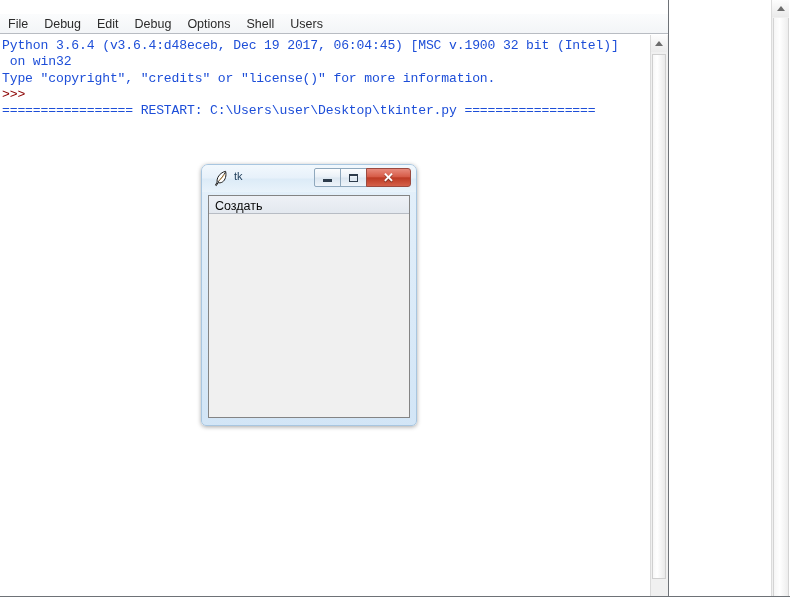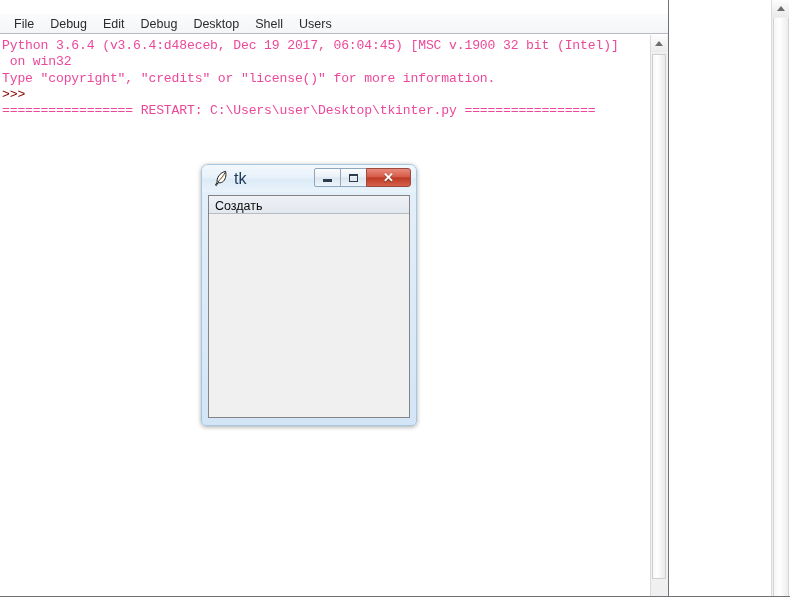--- a/index.html
+++ b/index.html
@@ -153,21 +153,20 @@
 
   
   #idle-menubar {
     position: absolute;
     left: 0; top: 14px;
     width: 668px; height: 20px;
     background: linear-gradient(to bottom,#fbfcfd,#f3f5f7);
     border-bottom: 1px solid #b8bcc2;
     display: flex;
     align-items: center;
-    padding-left: 6px;
     box-sizing: border-box;
   }
   .menu-item {
     font-size: 12.5px;
     color: #2b2b2b;
     padding: 2px 8px;
     white-space: nowrap;
     cursor: default;
   }
 
@@ -179,21 +178,21 @@
     bottom: 0;
     background: #ffffff;
     padding: 3px 0 0 2px;
     box-sizing: border-box;
     overflow: hidden;
   }
   .code-line {
     font-family: "Liberation Mono", "DejaVu Sans Mono", monospace;
     font-size: 13.1px;
     line-height: 16.3px;
-    color: #ec4899;
+    color: #1d4ed8;
     white-space: pre;
     letter-spacing: -0.15px;
   }
   .code-line.prompt { color: #8b0000; }
 
   
   #idle-scrollbar {
     position: absolute;
     right: 0; top: 35px;
     width: 17px;
@@ -238,21 +237,21 @@
     background: linear-gradient(to bottom, #f2f8fd 0%, #e7f1fa 48%, #dcebf7 52%, #e9f3fb 100%);
   }
   #tk-icon {
     position: absolute;
     left: 11px; top: 5px;
     width: 16px; height: 17px;
   }
   #tk-title-text {
     position: absolute;
     left: 32px; top: 5px;
-    font-size: 16px;
+    font-size: 11px;
     color: #1b3a57;
   }
   #tk-winbtns {
     position: absolute;
     right: 5px; top: 3px;
     display: flex;
   }
   .tkbtn {
     width: 27px; height: 19px;
     border: 1px solid #8fa8bd;
@@ -317,21 +316,21 @@
   <div class="bottom-edge"></div>
 
   <div id="idle-window">
 
 
     <div id="idle-menubar">
       <div class="menu-item">File</div>
       <div class="menu-item">Debug</div>
       <div class="menu-item">Edit</div>
       <div class="menu-item">Debug</div>
-      <div class="menu-item">Desktop</div>
+      <div class="menu-item">Options</div>
       <div class="menu-item">Shell</div>
       <div class="menu-item">Users</div>
     </div>
 
     <div id="idle-text">
       <div class="code-line">Python 3.6.4 (v3.6.4:d48eceb, Dec 19 2017, 06:04:45) [MSC v.1900 32 bit (Intel)]</div>
       <div class="code-line"> on win32</div>
       <div class="code-line">Type "copyright", "credits" or "license()" for more information.</div>
       <div class="code-line prompt">&gt;&gt;&gt;</div>
       <div class="code-line">================= RESTART: C:\Users\user\Desktop\tkinter.py =================</div>

